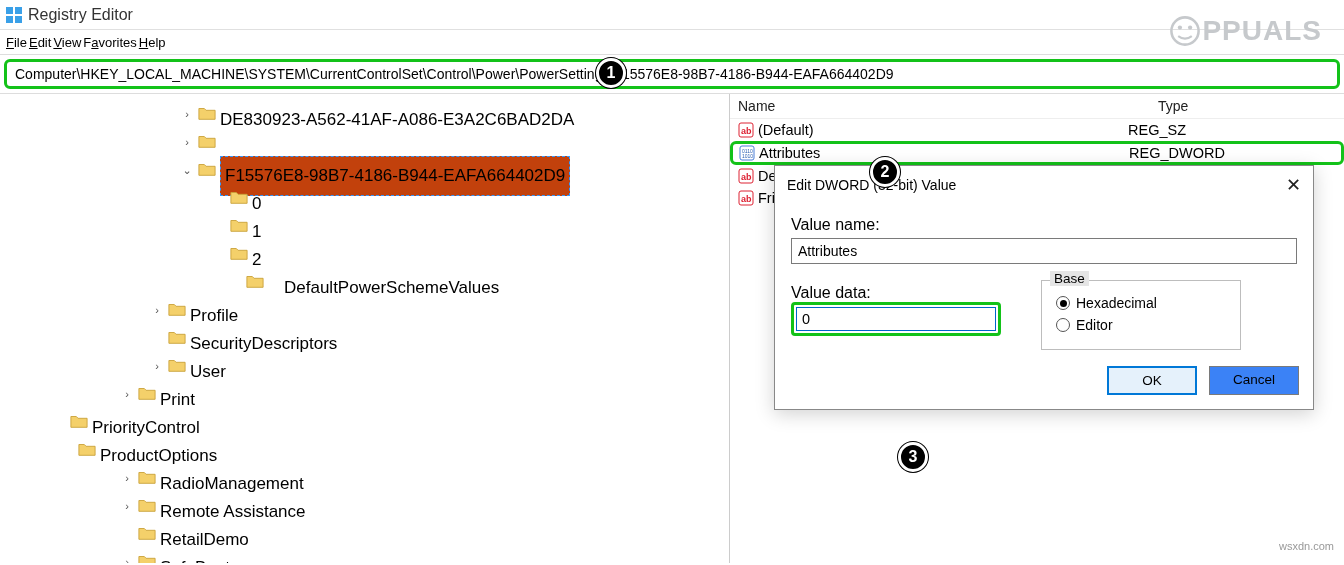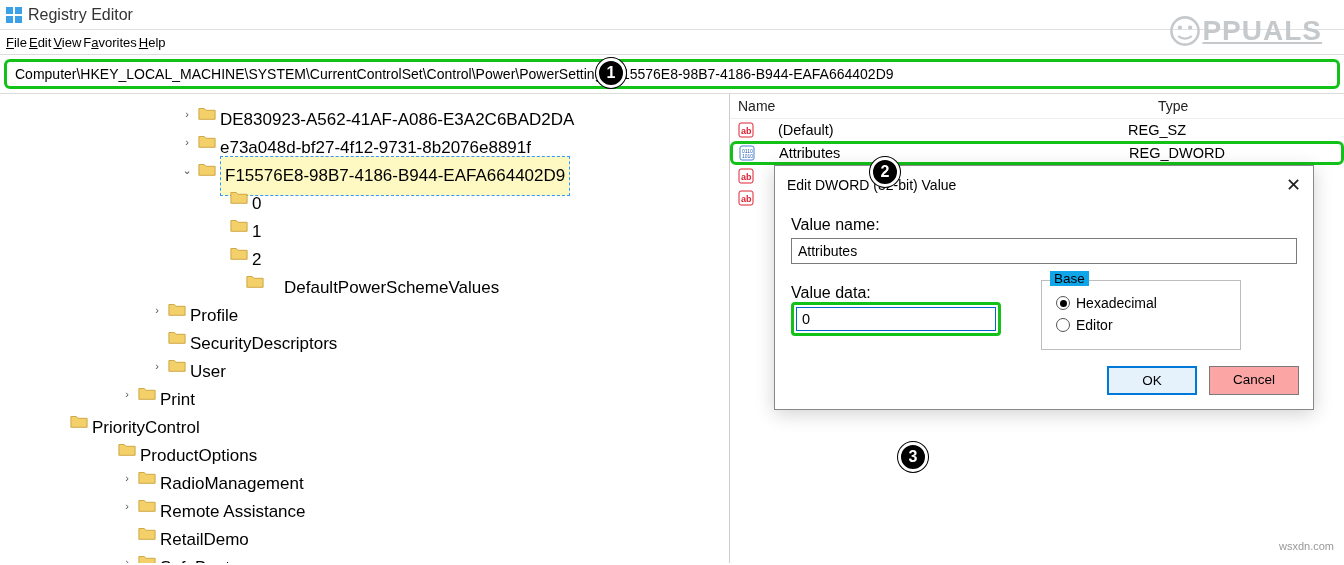--- a/index.html
+++ b/index.html
@@ -68,21 +68,21 @@
     white-space: nowrap;
   }
   .exp {
     width: 14px; text-align: center; color: #555;
     font-size: 11px;
     display:inline-block;
   }
   .folder-icon svg { width: 18px; height: 16px; }
   .tree-label { font-size: 17px; margin-top: 12px; }
   .tree-row.selected .tree-label {
-    background: #fef9c3;
+    background: #c2410c;
     border: 1px dashed #3399ff;
     padding: 9px 4px;
   }
   .values {
     flex: 1;
     position: relative;
   }
   .values-header {
     display: flex;
     font-size: 14px;
@@ -92,21 +92,21 @@
     gap: 40px;
   }
   .values-header .col-name { width: 380px; }
   .values-row {
     display: flex;
     align-items: center;
     padding: 3px 8px;
     font-size: 14.5px;
     gap: 10px;
   }
-  .values-row .col-name { width: 380px; display:flex; align-items:center; gap:24px; }
+  .values-row .col-name { width: 380px; display:flex; align-items:center; gap:4px; }
   .value-icon { width: 16px; height: 16px; }
   .values-row.highlight {
     border: 3px solid #13c219;
     border-radius: 6px;
     padding: 1px 6px;
   }
   
   .dialog {
     position: absolute;
     right: 30px;
@@ -154,21 +154,21 @@
   }
   .base-group {
     border: 1px solid #bdbdbd;
     padding: 8px 14px 10px 14px;
     width: 200px;
     position: relative;
   }
   .base-group .legend {
     position: absolute;
     top: -10px; left: 8px;
-    background: #0ea5e9;
+    background: #e5e5e5;
     padding: 0 4px;
     font-size: 13.5px;
   }
   .radio-row {
     display: flex;
     align-items: center;
     gap: 6px;
     font-size: 14px;
     margin: 6px 0;
   }
@@ -183,21 +183,21 @@
     display: flex;
     justify-content: flex-end;
     gap: 12px;
     padding: 10px 14px 14px;
   }
   .btn {
     min-width: 90px;
     padding: 5px 10px;
     font-size: 13.5px;
     border: 1px solid #7a7a7a;
-    background: #fca5a5;
+    background: #3b82f6;
     text-align: center;
   }
   .btn.primary {
     border: 2px solid #0078d7;
     background: #e5f1fb;
   }
   
   .badge {
     position: absolute;
     width: 30px; height: 30px;
@@ -212,21 +212,21 @@
     z-index: 50;
   }
   .logo {
     position: absolute;
     top: 14px; right: 22px;
     font-family: Arial, sans-serif;
     font-size: 28px;
     color: #c6c9cc;
     font-weight: 600;
     letter-spacing: 1px;
-    display:flex; align-items:center; gap:0;text-decoration:underline;
+    display:flex; align-items:center; gap:0;
   }
   .logo svg { width: 34px; height: 34px; }
   .watermark {
     position: absolute;
     bottom: 13px; right: 10px;
     font-size: 11px;
     color: #999;
   }
   .close-x { font-size: 18px; color: #222; cursor: default; }
 </style>
@@ -266,21 +266,20 @@
         <span class="folder-icon"><svg viewBox="0 0 20 16">
             <path d="M1 3 h6 l2 2 h10 v10 h-18 z" fill="#f4d06a" stroke="#caa13a"></path>
           </svg></span>
         <span class="tree-label">DE830923-A562-41AF-A086-E3A2C6BAD2DA</span>
       </div>
       <div class="tree-row" style="padding-left: 180px;">
         <span class="exp">›</span>
         <span class="folder-icon"><svg viewBox="0 0 20 16">
             <path d="M1 3 h6 l2 2 h10 v10 h-18 z" fill="#f4d06a" stroke="#caa13a"></path>
           </svg></span>
-        <span class="tree-label">e73a048d-bf27-4f12-9731-8b2076e8891f</span>
       </div>
       <div class="tree-row selected" style="padding-left: 180px;">
         <span class="exp">⌄</span>
         <span class="folder-icon"><svg viewBox="0 0 20 16">
             <path d="M1 3 h6 l2 2 h10 v10 h-18 z" fill="#f4d06a" stroke="#caa13a"></path>
           </svg></span>
         <span class="tree-label">F15576E8-98B7-4186-B944-EAFA664402D9</span>
       </div>
       <div class="tree-row" style="padding-left: 212px;">
         <span class="exp"></span>
@@ -338,21 +337,21 @@
           </svg></span>
         <span class="tree-label">Print</span>
       </div>
       <div class="tree-row" style="padding-left: 52px;">
         <span class="exp"></span>
         <span class="folder-icon"><svg viewBox="0 0 20 16">
             <path d="M1 3 h6 l2 2 h10 v10 h-18 z" fill="#f4d06a" stroke="#caa13a"></path>
           </svg></span>
         <span class="tree-label">PriorityControl</span>
       </div>
-      <div class="tree-row" style="padding-left: 100px;">
+      <div class="tree-row" style="padding-left: 60px;">
         <span class="exp"></span>
         <span class="folder-icon"><svg viewBox="0 0 20 16">
             <path d="M1 3 h6 l2 2 h10 v10 h-18 z" fill="#f4d06a" stroke="#caa13a"></path>
           </svg></span>
         <span class="tree-label">ProductOptions</span>
       </div>
       <div class="tree-row" style="padding-left: 120px;">
         <span class="exp">›</span>
         <span class="folder-icon"><svg viewBox="0 0 20 16">
             <path d="M1 3 h6 l2 2 h10 v10 h-18 z" fill="#f4d06a" stroke="#caa13a"></path>

